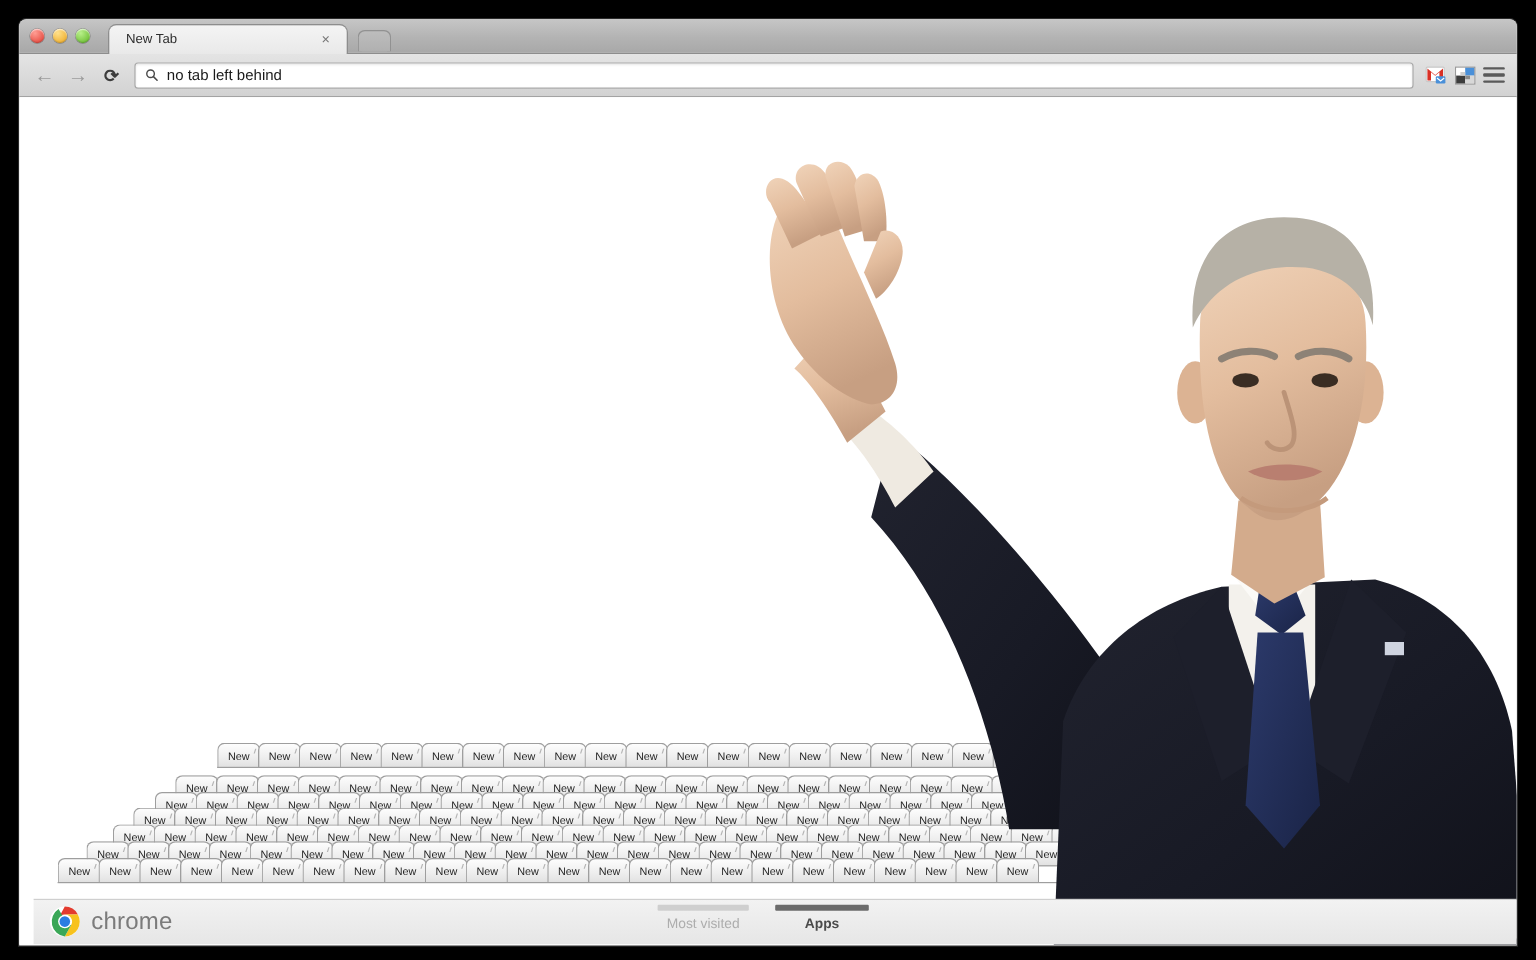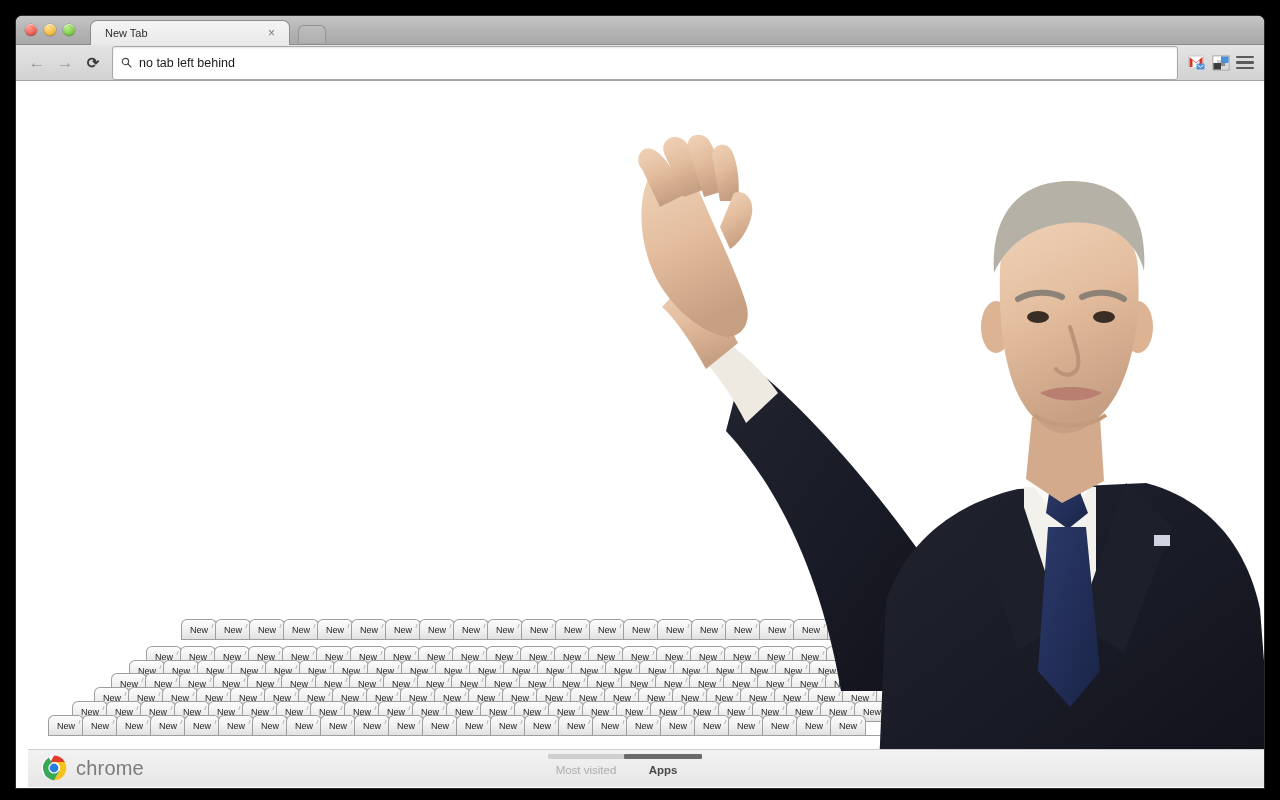--- a/index.html
+++ b/index.html
@@ -101,21 +101,21 @@
     width: 26px; height: 26px;
     display: flex; align-items: center; justify-content: center;
     font-size: 17px;
     color: #9a9a9a;
     user-select: none;
   }
   .navbtn.reload { color: #3c3c3c; font-size: 15px; font-weight: bold; }
 
   #omnibox {
     flex: 1;
-    height: 34px;
+    height: 22px;
     margin: 0 6px 0 4px;
     background: #fff;
     border: 1px solid #a9a9a9;
     border-radius: 3px;
     box-shadow: inset 0 1px 2px rgba(0,0,0,.11);
     display: flex;
     align-items: center;
     padding: 0 8px;
     gap: 7px;
   }
@@ -226,20 +226,21 @@
   }
   #chrome-brand .word {
     font-size: 20px;
     color: #7b7b7b;
     letter-spacing: .2px;
   }
   #sections {
     position: absolute;
     left: 520px; top: 4px;
     display: flex;
+    gap: 22px;
   }
   .section { text-align: center; }
   .section .bar {
     height: 5px;
     border-radius: 1px;
     margin-bottom: 5px;
   }
   .section.inactive .bar { background: #cfcfcf; }
   .section.active   .bar { background: #6b6b6b; }
   .section .lbl { font-size: 11.5px; }

